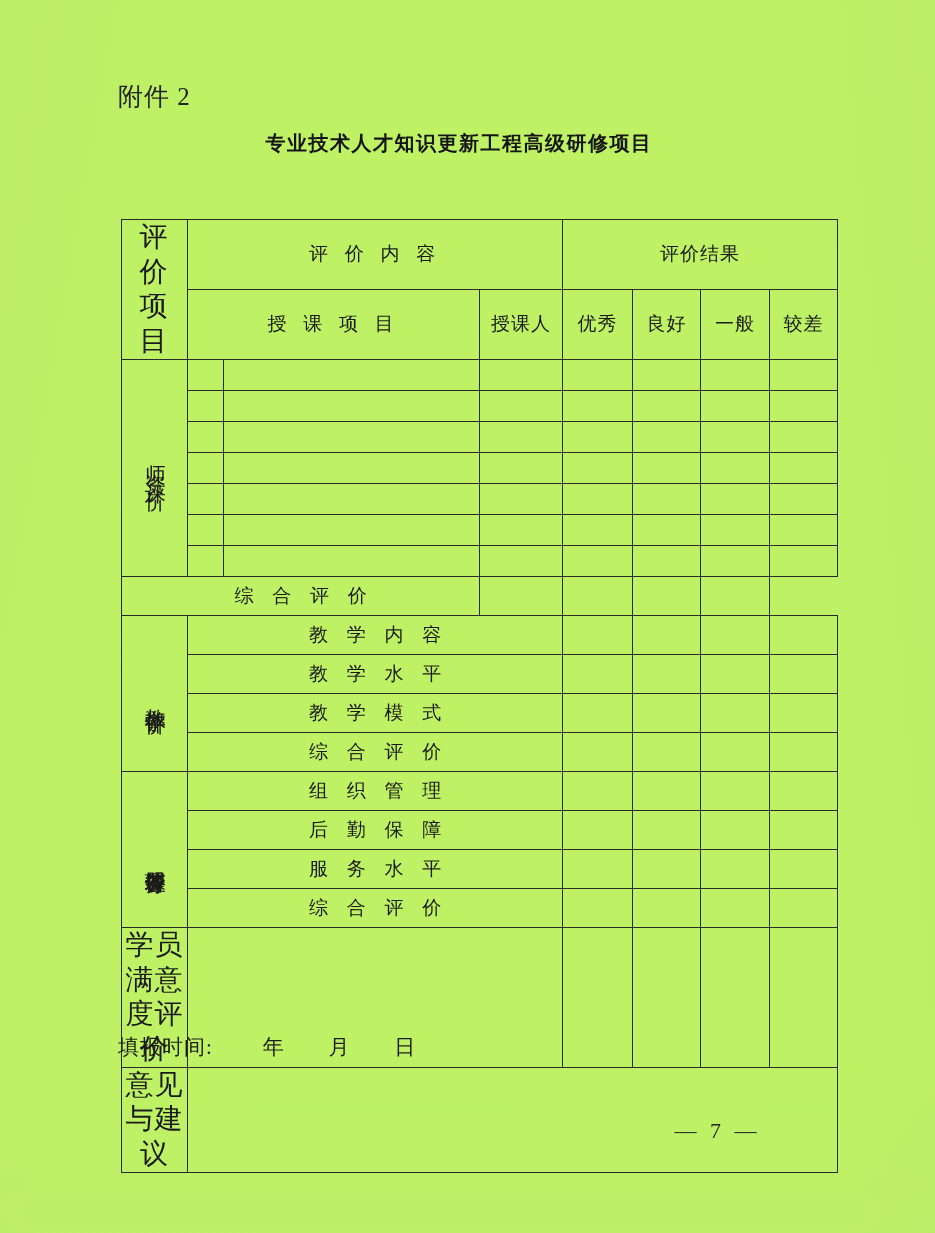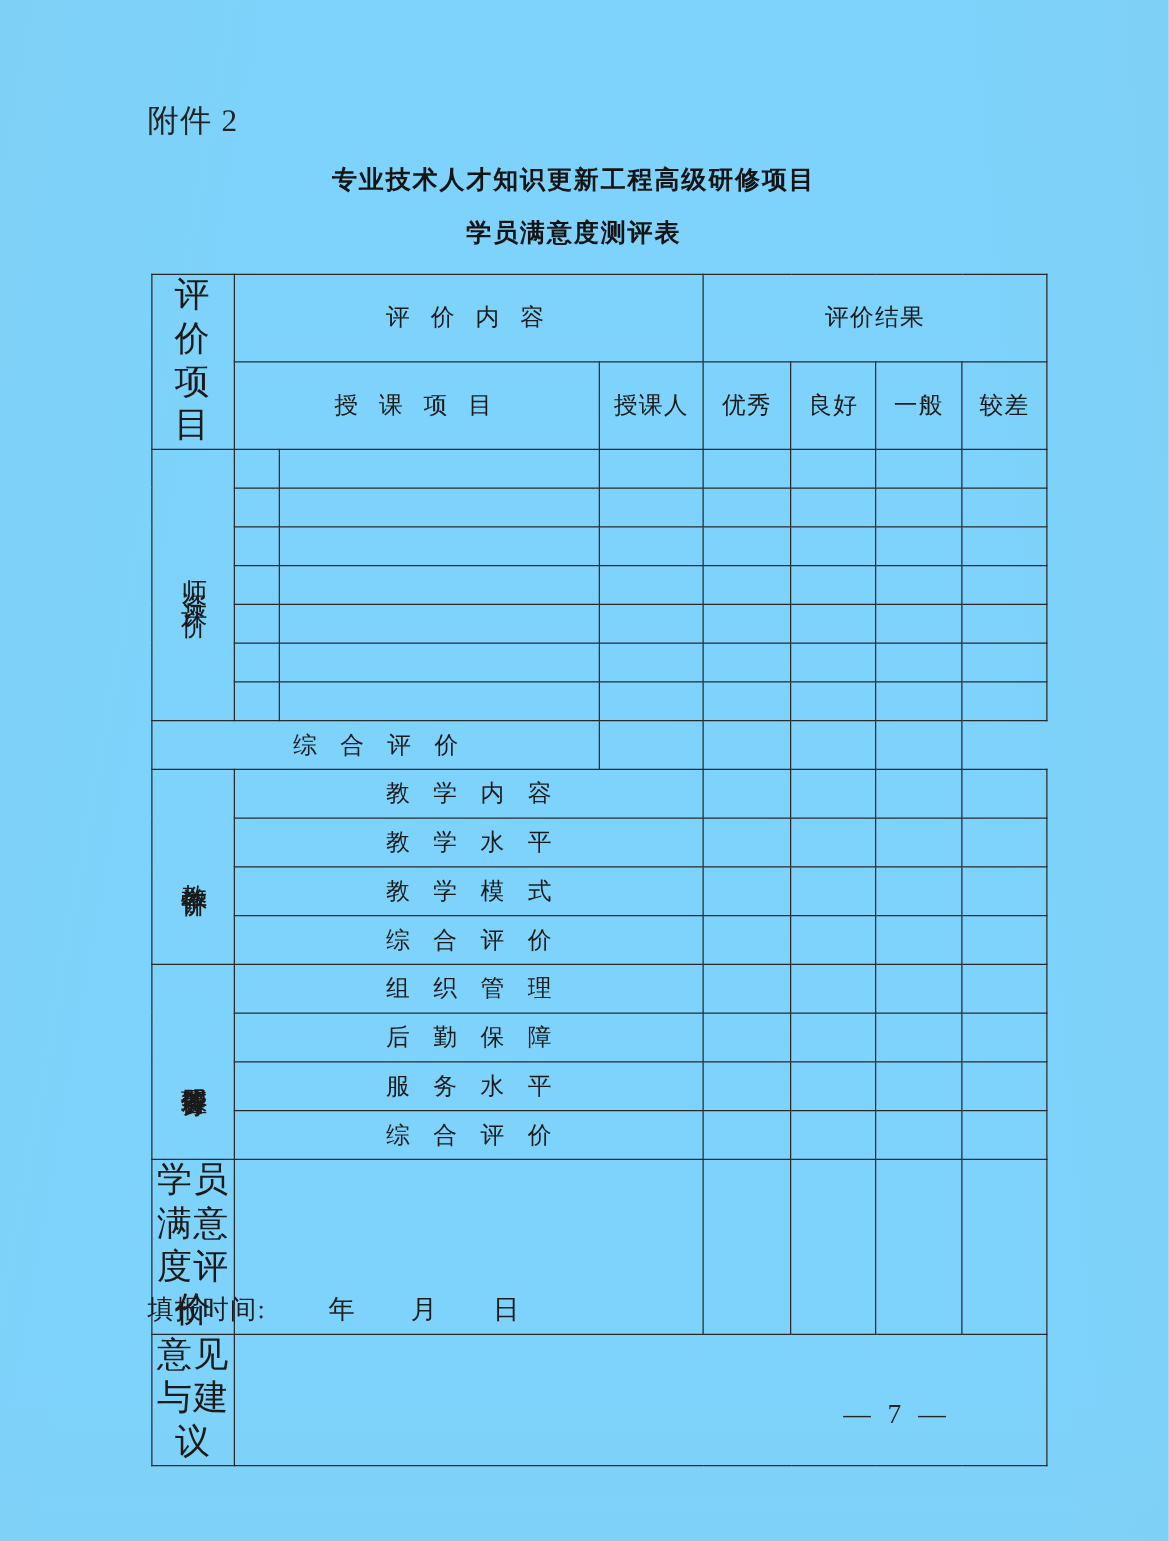--- a/index.html
+++ b/index.html
@@ -11,21 +11,21 @@
     width: 935px;
     height: 1233px;
     position: relative;
     font-family: "Liberation Serif", "DejaVu Serif", serif;
     color: #1c1c1c;
     overflow: hidden;
   }
   .page {
     position: absolute;
     inset: 0;
-    background: #7dd3fc;
+    background: #bef264;
   }
   
   .scan-tint {
     position: absolute;
     inset: 0;
     background:
       linear-gradient(100deg, rgba(160,160,155,0.055) 0%, rgba(255,255,255,0) 22%),
       linear-gradient(265deg, rgba(150,150,145,0.05) 0%, rgba(255,255,255,0) 18%),
       linear-gradient(0deg, rgba(170,170,165,0.045) 0%, rgba(255,255,255,0) 12%);
     pointer-events: none;
@@ -143,21 +143,20 @@
 </head>
 <body>
 
 <div class="page">
   <div class="scan-tint"></div>
 
   <div class="attachment-label">附件 2</div>
 
   <div class="doc-title">
     <span class="line1">专业技术人才知识更新工程高级研修项目</span>
-    <span class="line2">学员满意度测评表</span>
   </div>
 
   <table class="form-table">
     <colgroup>
       <col style="width:66px">
       <col style="width:36px">
       <col style="width:256px">
       <col style="width:83px">
       <col style="width:70px">
       <col style="width:68px">

